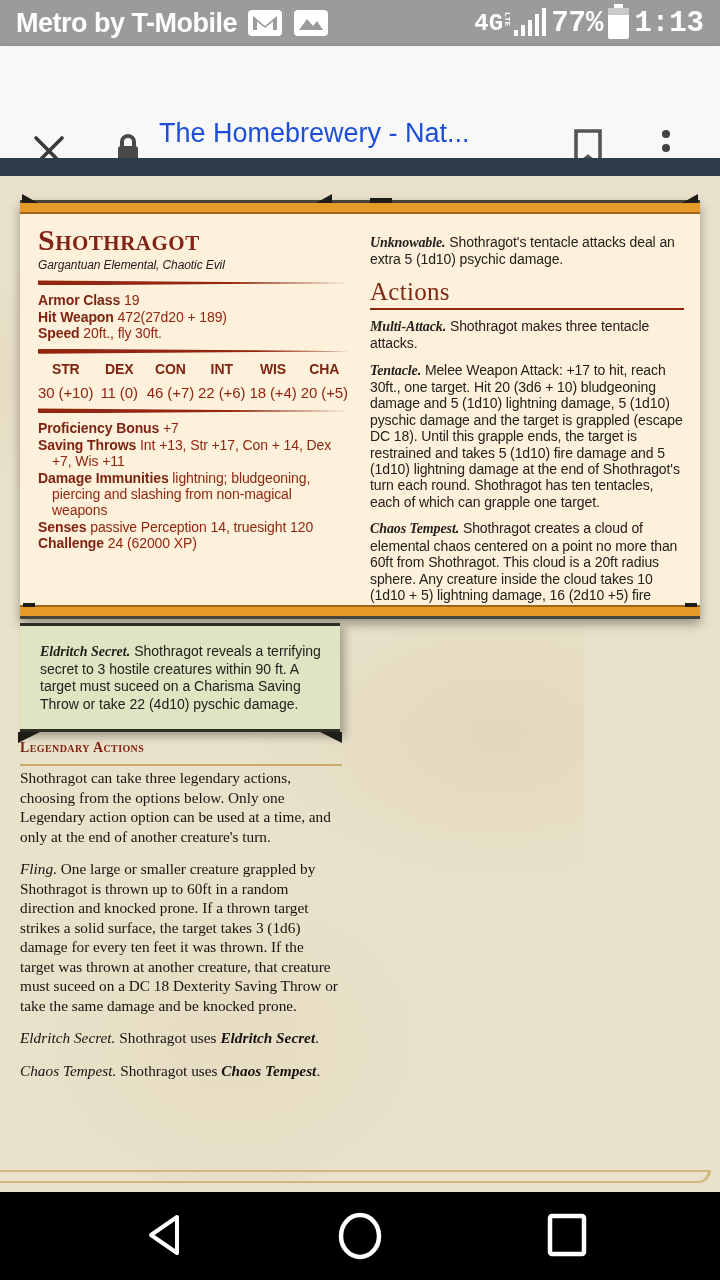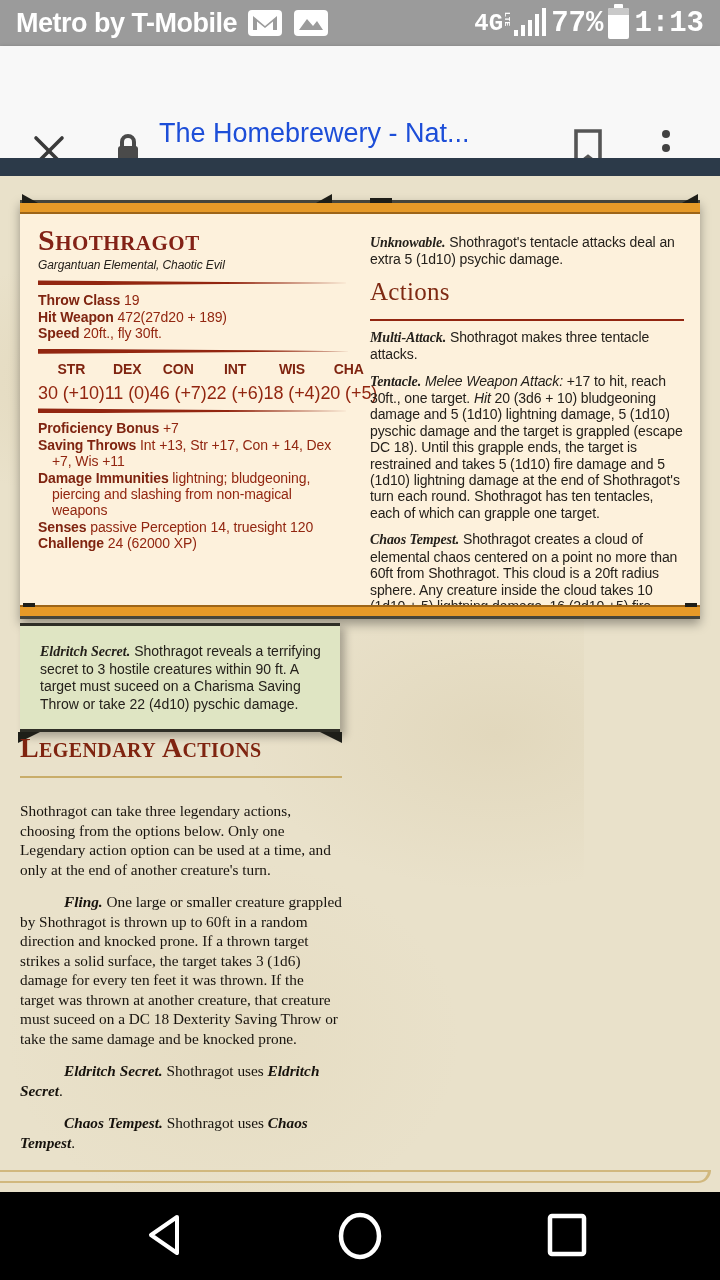--- a/index.html
+++ b/index.html
@@ -56,46 +56,46 @@
 
   .sb-name{font-family:"Liberation Serif",serif;font-variant:small-caps;font-weight:700;
     font-size:30px;line-height:32px;color:#832216;letter-spacing:.5px;}
   .sb-meta{font-style:italic;font-size:12px;color:#24201b;margin-top:1px;}
   .taper{height:5px;background:#922610;clip-path:polygon(0 0,100% 50%,0 100%);margin:7px 0;}
   .statline{color:#922610;}
   .statline b{color:#7f2410;}
   .abilities{display:grid;grid-template-columns:repeat(6,1fr);text-align:center;color:#922610;
     margin:4px 0 2px;}
   .abilities .abbr{font-weight:700;color:#7f2410;margin-bottom:8px;}
-  .abilities .score{white-space:nowrap;font-size:18px;}
+  .abilities .score{white-space:nowrap;font-size:15px;}
   .prop{color:#922610;padding-left:14px;text-indent:-14px;}
   .prop b{color:#7f2410;}
   .trait{margin-bottom:10px;}
   .tname{font-weight:700;font-style:italic;font-family:Liberation Serif, serif;}
-  .ital{font-style:italic;}
+  .ital{}
   .actions-h{font-family:"Liberation Serif",serif;font-size:25px;line-height:27px;color:#7f2a13;
-    border-bottom:2px solid #922610;padding-bottom:14px;margin:10px 0 8px;letter-spacing:.3px;}
+    border-bottom:2px solid #922610;padding-bottom:3px;margin:10px 0 8px;letter-spacing:.3px;}
   .col-r .trait:first-child{margin-top:10px;}
 
   
   .note-box{position:absolute;left:20px;top:447px;width:320px;box-sizing:border-box;
     background:#dfe5c3;border-top:3px solid #2e2e26;border-bottom:3px solid #2e2e26;
     padding:17px 14px 16px 20px;font-size:14px;line-height:17.5px;color:#24201b;
     box-shadow:5px 5px 8px rgba(0,0,0,.28);}
   .note-box .tri-b{position:absolute;width:22px;height:11px;background:#1e1e18;bottom:-14px;}
   .note-box .tri-b.l{left:-2px;clip-path:polygon(0 0,100% 0,100% 100%);transform:scaleX(-1);}
   .note-box .tri-b.r{right:-2px;clip-path:polygon(0 0,100% 0,100% 100%);}
 
   
   .legendary{position:absolute;left:20px;top:560px;width:322px;
     font-family:"Liberation Serif",serif;font-size:15.3px;line-height:19.5px;color:#17130e;}
-  .leg-h{font-variant:small-caps;font-weight:700;font-size:28px;line-height:24px;color:#7f2410;
-    border-bottom:2px solid #c9ad6a;padding-bottom:16px;margin-bottom:23px;letter-spacing:.4px;}
+  .leg-h{font-variant:small-caps;font-weight:700;font-size:14px;line-height:24px;color:#7f2410;
+    border-bottom:2px solid #c9ad6a;padding-bottom:4px;margin-bottom:2px;letter-spacing:.4px;}
   .leg-p{margin-bottom:13px;}
-  .lname{font-weight:700;font-style:italic;margin-left:44px;}
+  .lname{font-weight:400;font-style:italic;}
   .lref{font-weight:700;font-style:italic;}
 
   .page-edge{position:absolute;left:0;top:994px;width:708px;height:9px;
     border-top:2px solid #cdb271;border-bottom:2px solid #cdb271;border-right:3px solid #cdb271;
     border-bottom-right-radius:16px;opacity:.85;}
 
   
   .nav-bar{position:absolute;left:0;top:1192px;width:720px;height:88px;background:#000;}
   .nav-ic{position:absolute;top:20px;}
   .nav-ic.back{left:144px;}
@@ -182,21 +182,21 @@
         <span class="tri tl"></span>
           <span class="tri tm"></span>
           <span class="tri tn"></span>
           <span class="tri tr"></span>
       </div>
       <div class="frame-body">
         <div class="col-l">
           <div class="sb-name">Shothragot</div>
           <div class="sb-meta">Gargantuan Elemental, Chaotic Evil</div>
           <div class="taper"></div>
-          <div class="statline"><b>Throw Class</b> <span>19</span></div>
+          <div class="statline"><b>Armor Class</b> <span>19</span></div>
           <div class="statline"><b>Hit Weapon</b> <span>472(27d20 + 189)</span></div>
           <div class="statline"><b>Speed</b> <span>20ft., fly 30ft.</span></div>
           <div class="taper"></div>
           <div class="abilities">
             <div>
                 <div class="abbr">STR</div>
                 <div class="score">30 (+10)</div>
               </div>
             <div>
                 <div class="abbr">DEX</div>

